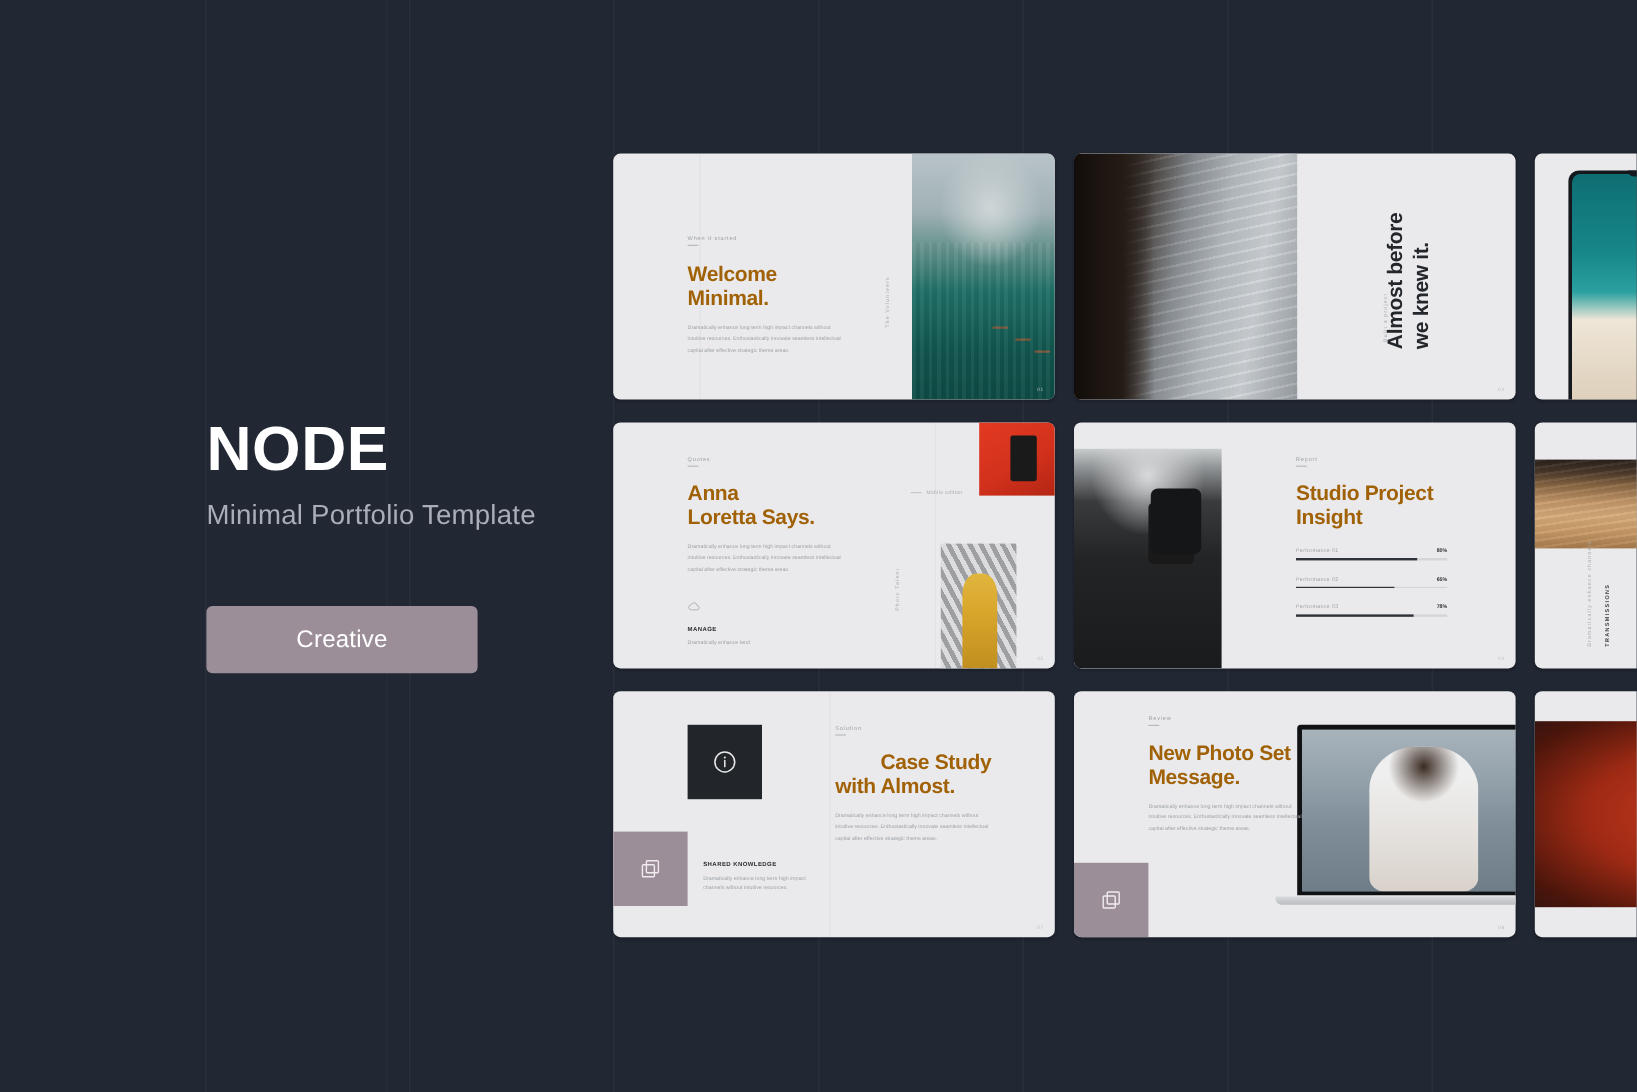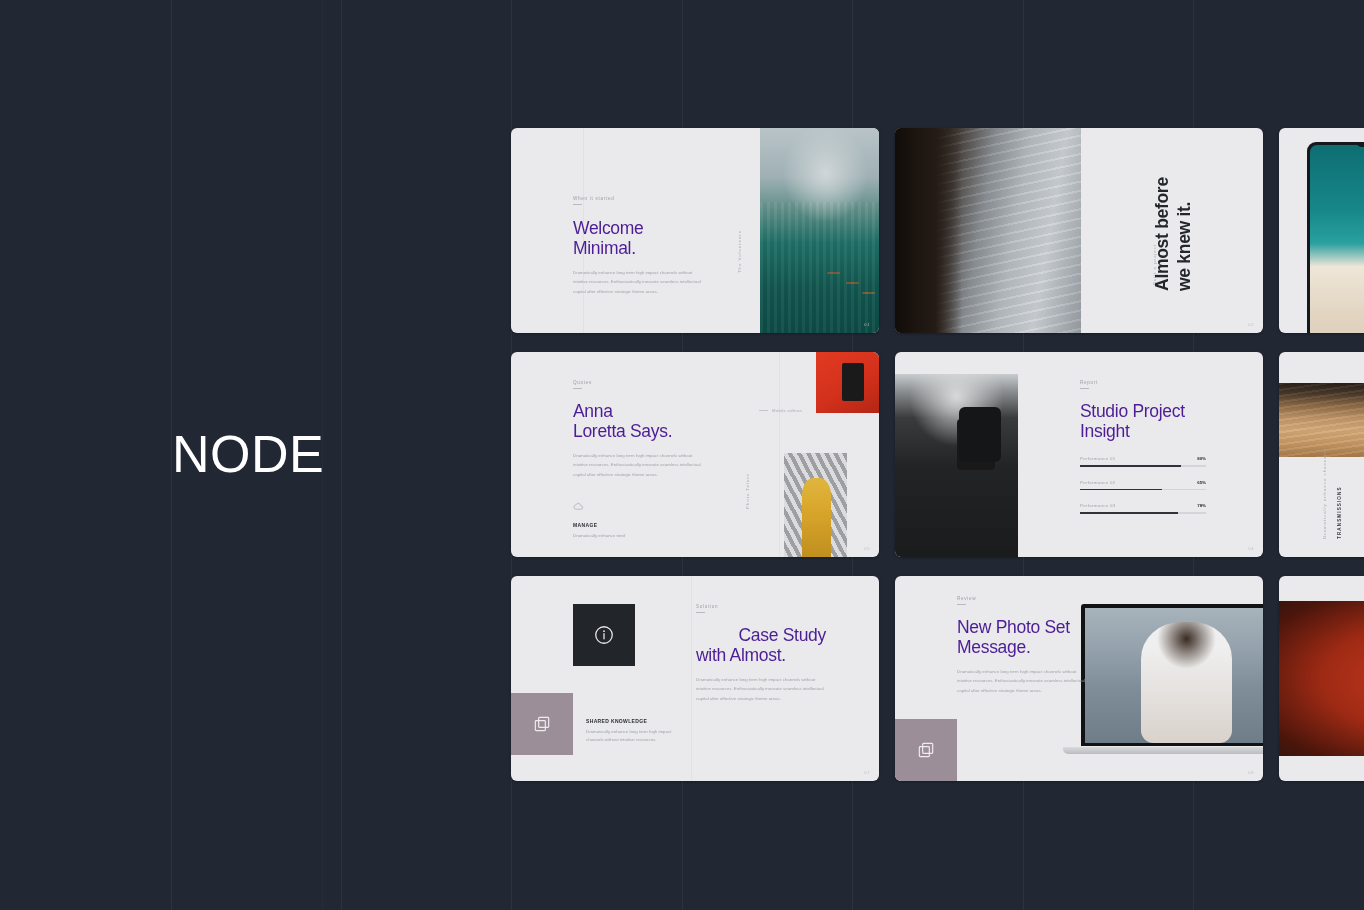--- a/index.html
+++ b/index.html
@@ -31,21 +31,21 @@
   #hero {
     position: absolute;
     left: 171px; top: 0;
     width: 340px; height: 910px;
     display: flex; flex-direction: column;
     justify-content: center;
     padding-left: 1px;
   }
   #hero-title {
     font-size: 52px;
-    font-weight: 400;
+    font-weight: 700;
     letter-spacing: 0.5px;
     color: #ffffff;
     line-height: 1.02;
   }
   #hero-subtitle {
     margin-top: 14px;
     font-size: 23px;
     font-weight: 400;
     letter-spacing: 0.2px;
     color: #a9aeb8;
@@ -94,22 +94,22 @@
   
   .eyebrow {
     font-size: 4.6px; letter-spacing: 0.7px;
     color: #9aa0a6; text-transform: none;
   }
   .eyebrow-rule {
     width: 9px; height: 1px; background: #b7bbc0;
     margin-top: 3px;
   }
   .s-title {
-    font-size: 17.5px; font-weight: 400;
-    line-height: 1.12; color: #4c1d95;
+    font-size: 17.5px; font-weight: 700;
+    line-height: 1.12; color: #a16207;
     letter-spacing: -0.3px;
   }
   .s-body {
     margin-top: 10px;
     font-size: 4.4px; line-height: 2.1;
     color: #9ea3a9; width: 128px;
   }
   .s-kicker {
     font-size: 5px; font-weight: 700;
     letter-spacing: 0.35px; color: #2a2d32;
@@ -289,20 +289,22 @@
     <div class="gridline" style="left:341px"></div>
     <div class="gridline" style="left:511px"></div>
     <div class="gridline" style="left:682px"></div>
     <div class="gridline" style="left:852px"></div>
     <div class="gridline" style="left:1023px"></div>
     <div class="gridline" style="left:1193px"></div>
   </div>
 
   <div id="hero">
     <h1 id="hero-title">NODE</h1>
+    <p id="hero-subtitle">Minimal Portfolio Template</p>
+    <button id="hero-cta">Creative</button>
   </div>
 
   <div id="deck">
 
     <div class="slide">
       <div class="slide-inner">
         <div class="sguide" style="left:72px"></div>
         <div class="photo ph-lake" style="left:249px; top:0; width:119px; height:205px;">
           <div class="boat" style="left:56%; top:70%; width:13px;"></div>
           <div class="boat" style="left:72%; top:75%; width:13px;"></div>

